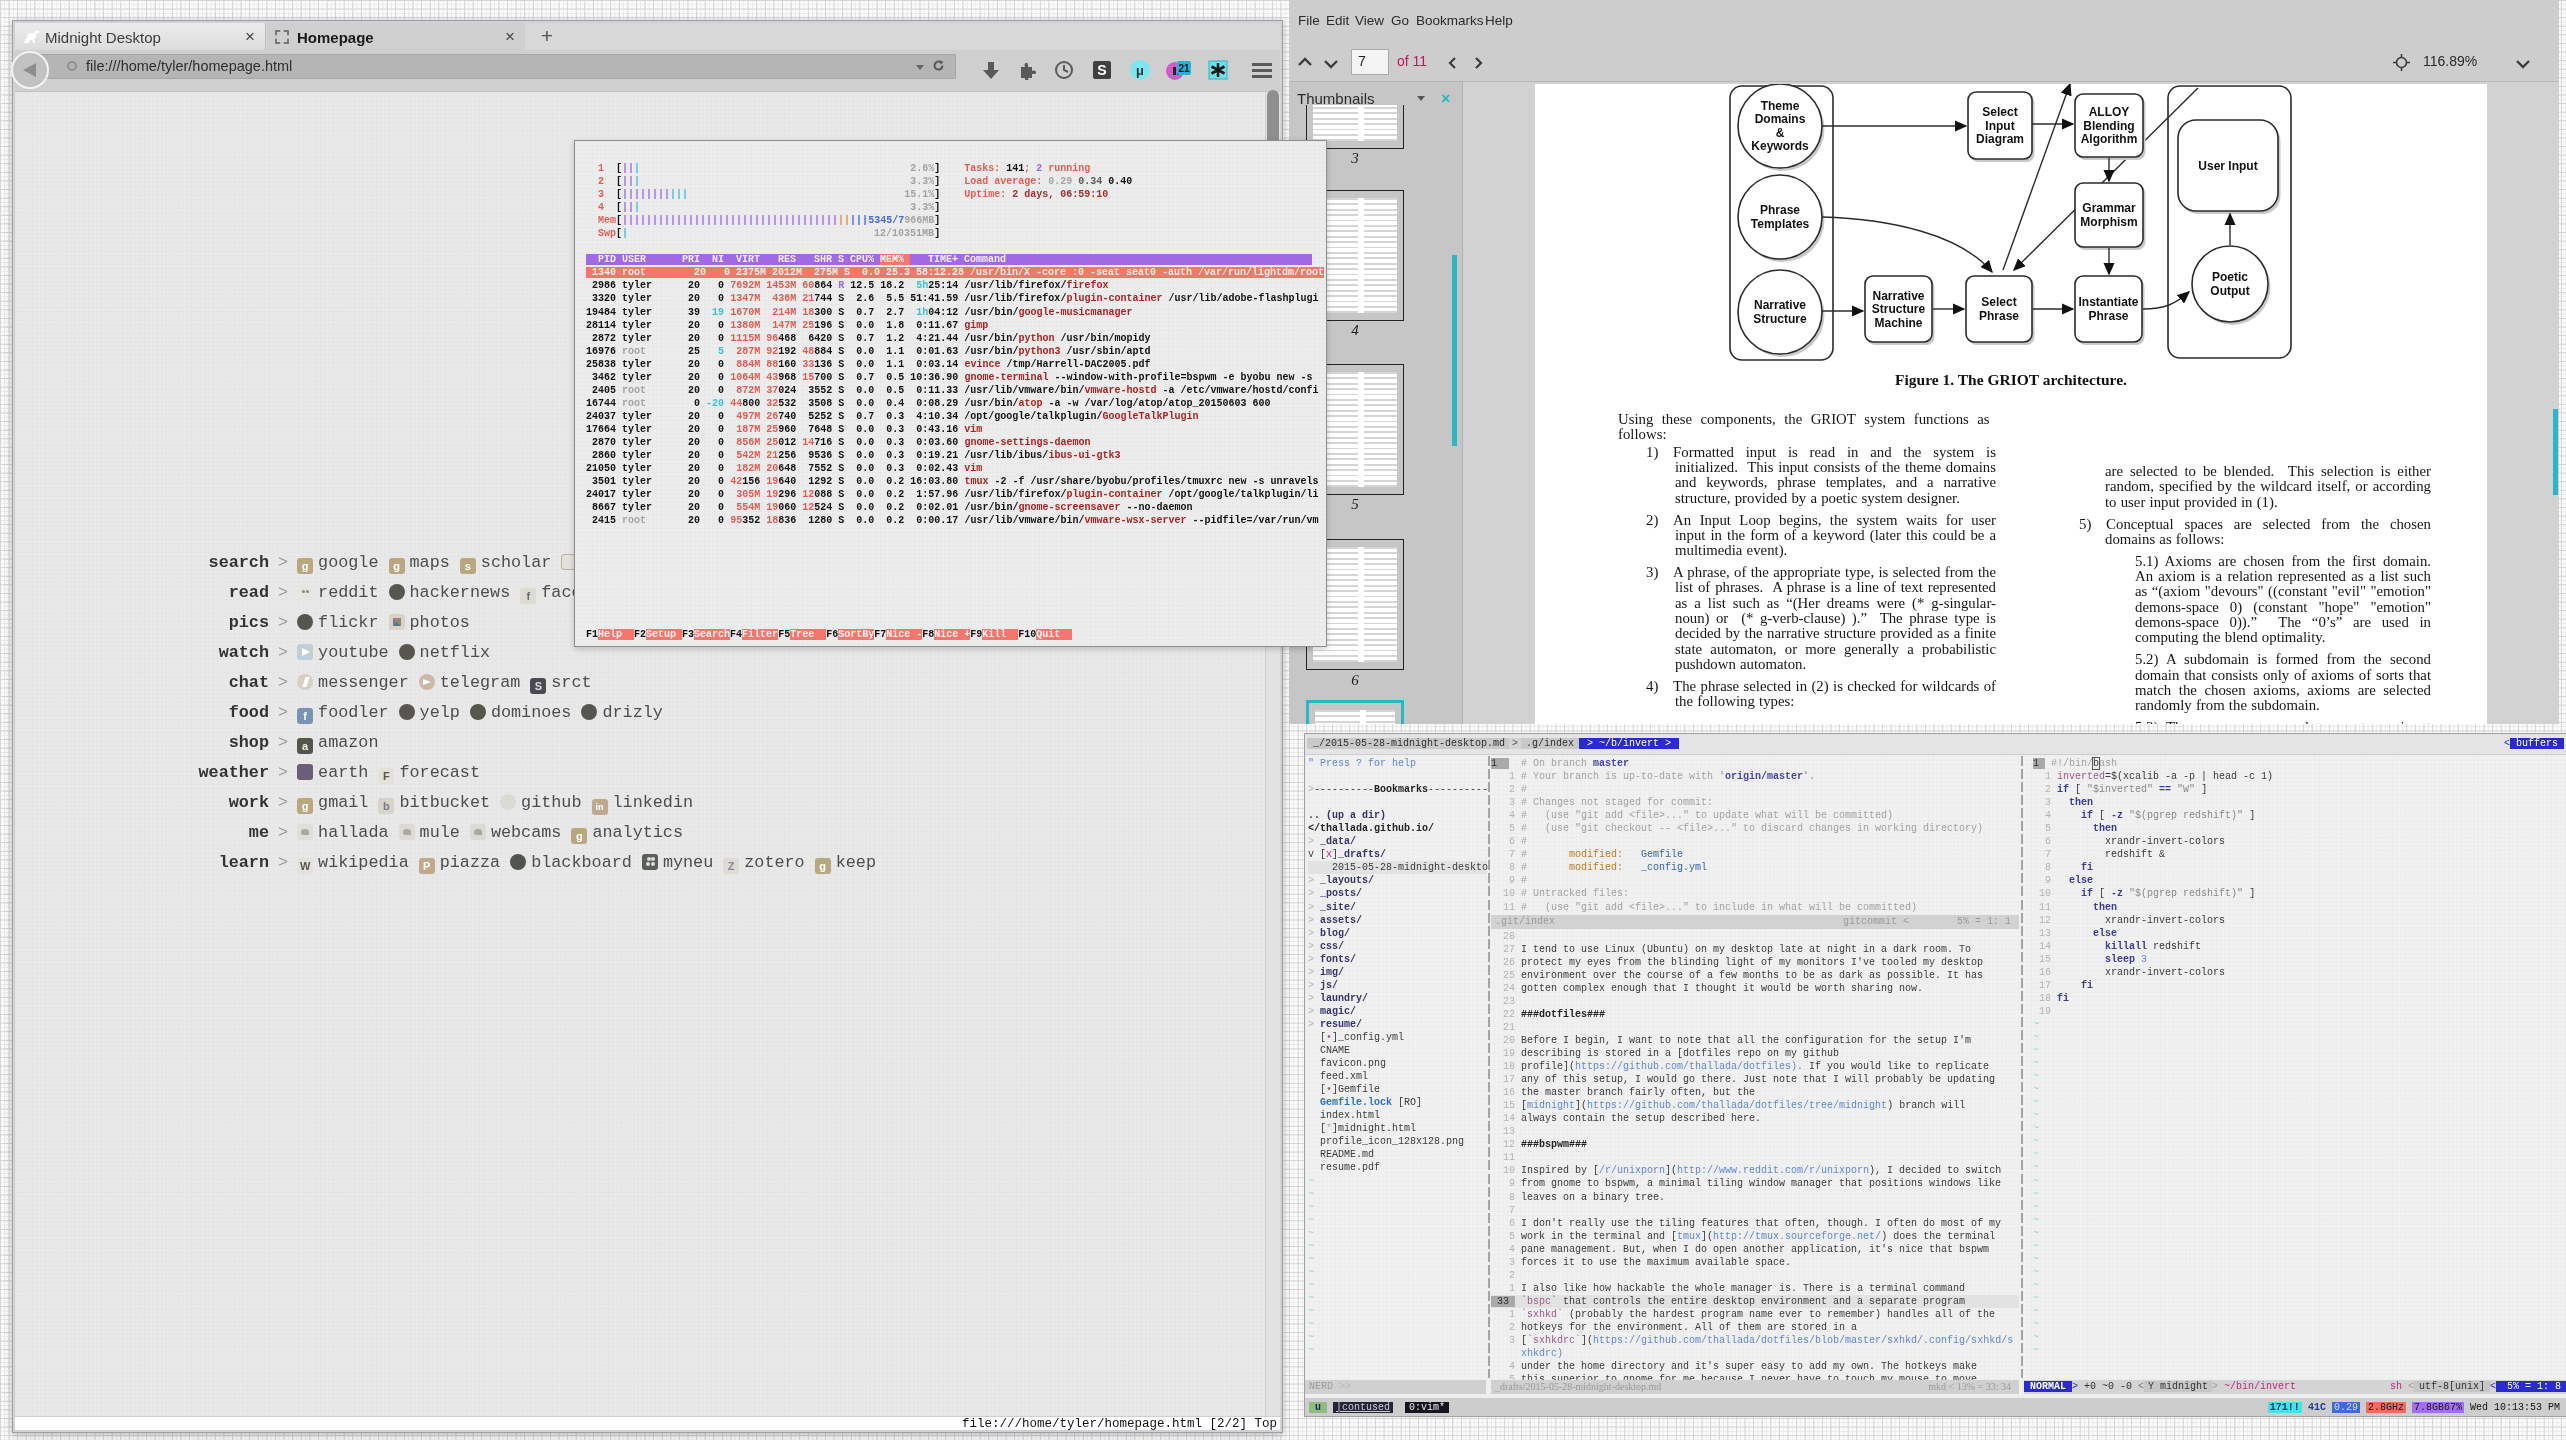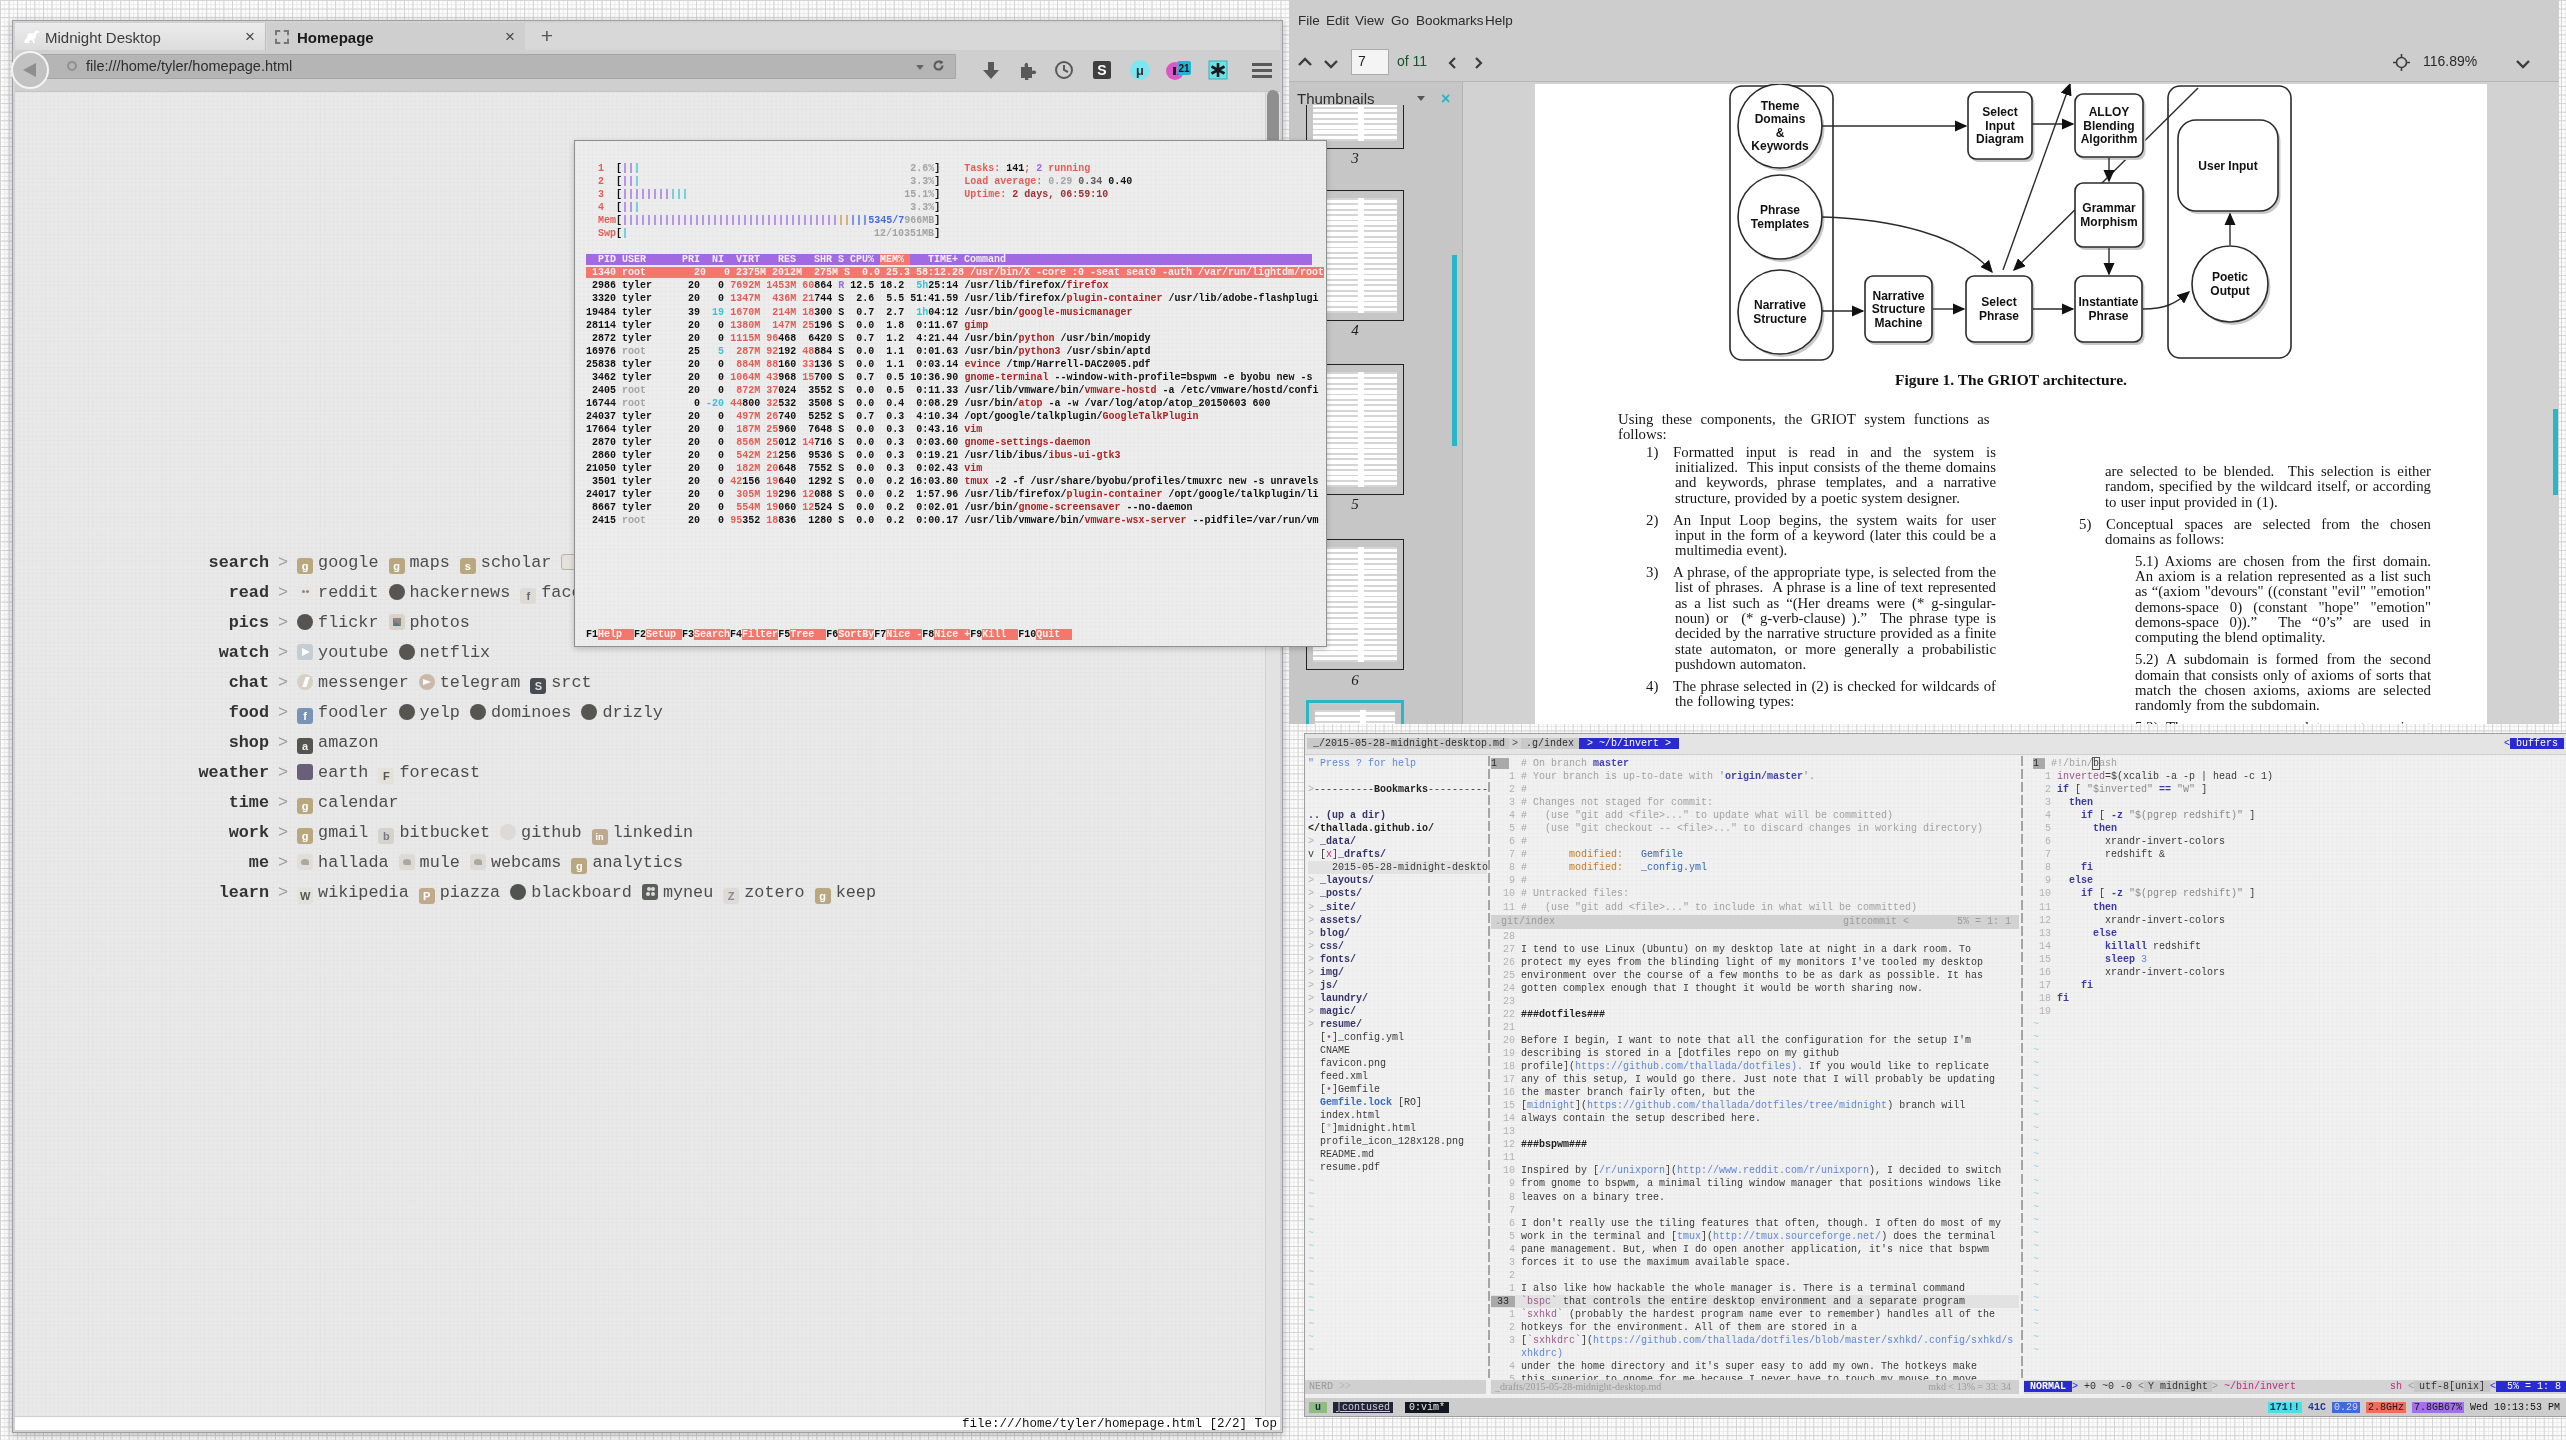--- a/index.html
+++ b/index.html
@@ -224,21 +224,20 @@
   <div id="content">
     <div id="homelist">
           <div class="hrow"><span class="lbl">search</span><span class="gt">&gt;</span><span class="hlink"><span class="fav" style="background:#b9a87f;color:#fff;">g</span>google</span><span class="hlink"><span class="fav" style="background:#b9a87f;color:#fff;">g</span>maps</span><span class="hlink"><span class="fav" style="background:#b9a87f;color:#fff;">s</span>scholar</span><span class="hlink"><span class="fav fi-page" style="background:#e3e1da;color:#888;"></span>gifs</span></div>
 <div class="hrow"><span class="lbl">read</span><span class="gt">&gt;</span><span class="hlink"><span class="fav fcirc fi-alien" style="background:#e8e6e0;color:#777;"></span>reddit</span><span class="hlink"><span class="fav fcirc" style="background:#56554f;color:#ddd;"></span>hackernews</span><span class="hlink"><span class="fav" style="background:#dddbd4;color:#667;">f</span>facebook</span><span class="hlink"><span class="fav" style="background:#c8bfd4;color:#fff;">f</span>feedly</span><span class="hlink"><span class="fav" style="background:#cfe0de;color:#466;">Q</span>quora</span></div>
 <div class="hrow"><span class="lbl">pics</span><span class="gt">&gt;</span><span class="hlink"><span class="fav fcirc" style="background:#55544e;color:#ddd;"></span>flickr</span><span class="hlink"><span class="fav fi-tel" style="background:#d8d2c8;color:#977;"></span>photos</span></div>
 <div class="hrow"><span class="lbl">watch</span><span class="gt">&gt;</span><span class="hlink"><span class="fav fi-playw" style="background:#c4cdd4;color:#fff;"></span>youtube</span><span class="hlink"><span class="fav fcirc" style="background:#56554f;color:#ddd;"></span>netflix</span></div>
 <div class="hrow"><span class="lbl">chat</span><span class="gt">&gt;</span><span class="hlink"><span class="fav fcirc fi-bolt" style="background:#d8cfc4;color:#fff;"></span>messenger</span><span class="hlink"><span class="fav fcirc fi-plane" style="background:#ccb8a8;color:#fff;"></span>telegram</span><span class="hlink"><span class="fav" style="background:#4a4a52;color:#ddd;">S</span>srct</span></div>
 <div class="hrow"><span class="lbl">food</span><span class="gt">&gt;</span><span class="hlink"><span class="fav" style="background:#7a93b5;color:#fff;">f</span>foodler</span><span class="hlink"><span class="fav fcirc" style="background:#56554f;color:#ddd;"></span>yelp</span><span class="hlink"><span class="fav fcirc" style="background:#56554f;color:#ddd;"></span>dominoes</span><span class="hlink"><span class="fav fcirc" style="background:#56554f;color:#ddd;"></span>drizly</span></div>
 <div class="hrow"><span class="lbl">shop</span><span class="gt">&gt;</span><span class="hlink"><span class="fav" style="background:#55544e;color:#eee;">a</span>amazon</span></div>
 <div class="hrow"><span class="lbl">weather</span><span class="gt">&gt;</span><span class="hlink"><span class="fav fi-swirl" style="background:#6b5e78;color:#c9b;"></span>earth</span><span class="hlink"><span class="fav" style="background:#e3e1da;color:#555;">F</span>forecast</span></div>
-<div class="hrow"><span class="lbl">time</span><span class="gt">&gt;</span><span class="hlink"><span class="fav" style="background:#b9a87f;color:#fff;">g</span>calendar</span></div>
 <div class="hrow"><span class="lbl">work</span><span class="gt">&gt;</span><span class="hlink"><span class="fav" style="background:#b9a87f;color:#fff;">g</span>gmail</span><span class="hlink"><span class="fav" style="background:#d5d3cc;color:#778;">b</span>bitbucket</span><span class="hlink"><span class="fav fcirc" style="background:#dcdad4;color:#888;"></span>github</span><span class="hlink"><span class="fav" style="background:#bfa98e;color:#fff;font-size:9px;">in</span>linkedin</span></div>
 <div class="hrow"><span class="lbl">me</span><span class="gt">&gt;</span><span class="hlink"><span class="fav fi-horse" style="background:#e0ded8;color:#999;"></span>hallada</span><span class="hlink"><span class="fav fi-horse" style="background:#dcdad4;color:#999;"></span>mule</span><span class="hlink"><span class="fav fi-horse" style="background:#dcdad4;color:#999;"></span>webcams</span><span class="hlink"><span class="fav" style="background:#b9a87f;color:#fff;">g</span>analytics</span></div>
 <div class="hrow"><span class="lbl">learn</span><span class="gt">&gt;</span><span class="hlink"><span class="fav" style="background:#e3e1da;color:#555;">W</span>wikipedia</span><span class="hlink"><span class="fav" style="background:#c2a98c;color:#fff;">P</span>piazza</span><span class="hlink"><span class="fav fcirc" style="background:#50544e;color:#ddd;"></span>blackboard</span><span class="hlink"><span class="fav fi-paw" style="background:#5a5e58;color:#ddd;"></span>myneu</span><span class="hlink"><span class="fav" style="background:#dddbd4;color:#889;">Z</span>zotero</span><span class="hlink"><span class="fav" style="background:#b9a87f;color:#fff;">g</span>keep</span></div>
         </div>
   </div>
   <div id="bscroll">
         <div id="bthumb"></div>
       </div>
   <div id="bstatus">
         <span class="st">file:///home/tyler/homepage.html [2/2] Top</span>
@@ -288,21 +287,21 @@
       <span style="position:absolute;left:196px;top:13px">Help</span>
     </div>
   <div id="etoolbar">
     <svg style="position:absolute;left:8px;top:13px" width="16" height="10" viewBox="0 0 16 10">
         <path d="M2 8 L8 2 L14 8" fill="none" stroke="#3c3c3c" stroke-width="2.4"></path>
       </svg>
     <svg style="position:absolute;left:34px;top:15px" width="16" height="10" viewBox="0 0 16 10">
         <path d="M2 2 L8 8 L14 2" fill="none" stroke="#3c3c3c" stroke-width="2.4"></path>
       </svg>
     <span style="position:absolute;left:62px;top:5px;width:38px;height:26px;background:#f4f4f4;border:1px solid #aaa;font-size:14px;color:#222;padding:3px 0 0 6px;">7</span>
-    <span style="position:absolute;left:108px;top:9px;color:#14532d;font-size:14px">of 11</span>
+    <span style="position:absolute;left:108px;top:9px;color:#be185d;font-size:14px">of 11</span>
     <svg style="position:absolute;left:158px;top:12px" width="10" height="14" viewBox="0 0 10 14">
         <path d="M8 2 L3 7 L8 12" fill="none" stroke="#3c3c3c" stroke-width="2.2"></path>
       </svg>
     <svg style="position:absolute;left:185px;top:12px" width="10" height="14" viewBox="0 0 10 14">
         <path d="M2 2 L7 7 L2 12" fill="none" stroke="#3c3c3c" stroke-width="2.2"></path>
       </svg>
     <svg style="position:absolute;left:1104px;top:10px" width="17" height="17" viewBox="0 0 17 17">
         <circle cx="8.5" cy="8.5" r="5" fill="none" stroke="#3c3c3c" stroke-width="1.6"></circle>
         <path d="M8.5 0 V4 M8.5 13 V17 M0 8.5 H4 M13 8.5 H17" stroke="#3c3c3c" stroke-width="1.6"></path>
       </svg>

